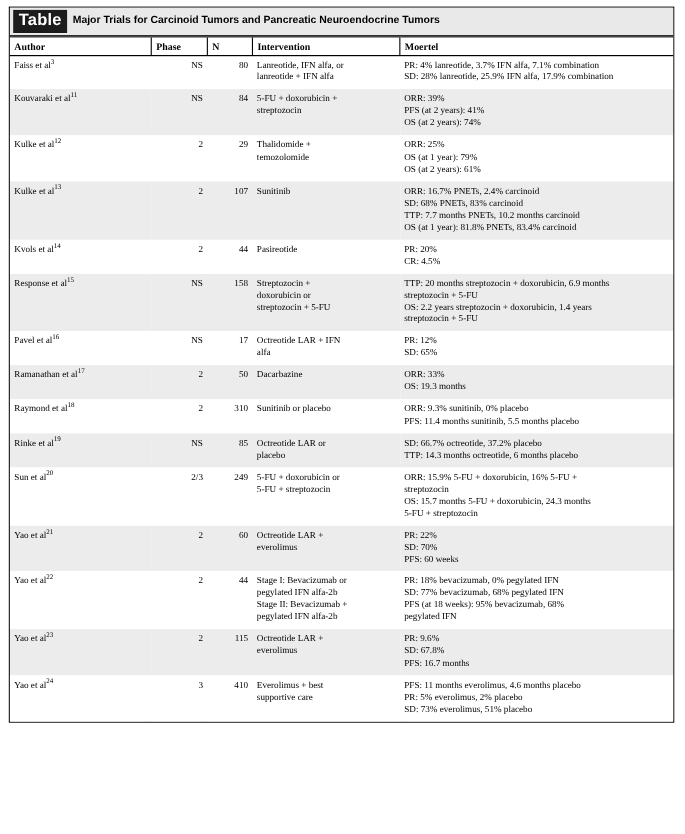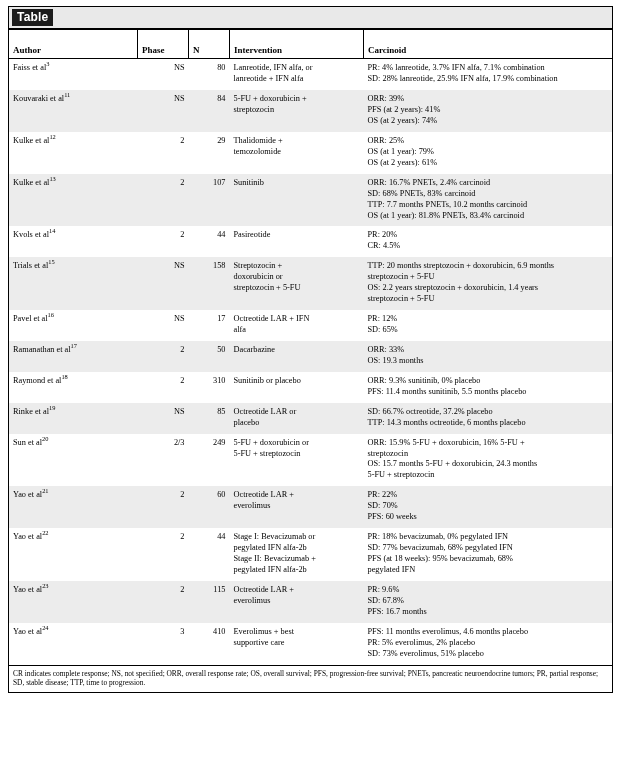--- a/index.html
+++ b/index.html
@@ -30,21 +30,21 @@
     display: flex;
     align-items: center;
     background: #e9e9e9;
     border-bottom: 1px solid #000000;
     padding: 2px 3px;
   }
   .caption-badge {
     background: #1c1c1c;
     color: #ffffff;
     font-family: "Liberation Sans", sans-serif;
-    font-size: 12px;
+    font-size: 15px;
     font-weight: bold;
     padding: 2px 5px 2px 5px;
     margin-right: 5px;
     line-height: 1.1;
     letter-spacing: 0.2px;
   }
   .caption-text {
     font-family: "Liberation Sans", sans-serif;
     font-size: 9.5px;
     font-weight: bold;
@@ -55,21 +55,21 @@
     border-collapse: collapse;
     width: 100%;
     table-layout: fixed;
   }
   table.main th {
     font-family: "Liberation Serif", serif;
     font-size: 9px;
     font-weight: bold;
     text-align: left;
     vertical-align: top;
-    padding: 15px 4px 3px 4px;
+    padding: 3px 4px 3px 4px;
     border-bottom: 1px solid #000000;
     border-top: 1px solid #000000;
     background: #ffffff;
     margin-left: 24px;
   }
   table.main td {
     font-family: "Liberation Serif", serif;
     font-size: 8.3px;
     line-height: 1.32;
     vertical-align: top;
@@ -110,30 +110,31 @@
   .multiline { white-space: pre-line; }
 </style>
 </head>
 <body>
 
 <div class="page">
   <div class="table-wrap">
 
     <div class="caption">
       <span class="caption-badge">Table</span>
+      <span class="caption-text">Major Trials for Carcinoid Tumors and Pancreatic Neuroendocrine Tumors</span>
     </div>
 
     <table class="main">
       <thead>
         <tr>
           <th class="c-author">Author</th>
           <th class="c-phase vline">Phase</th>
           <th class="c-n vline">N</th>
           <th class="c-interv vline">Intervention</th>
-          <th class="c-resp vline">Carcinoid</th>
+          <th class="c-resp vline">Moertel</th>
         </tr>
       </thead>
       <tbody>
 
         <tr class="plain">
           <td class="c-author"><span>Faiss et al</span><sup>3</sup></td>
           <td class="c-phase vline">NS</td>
           <td class="c-n vline">80</td>
           <td class="c-interv vline multiline">Lanreotide, IFN alfa, or
 lanreotide + IFN alfa</td>
@@ -177,21 +178,21 @@
         <tr class="plain">
           <td class="c-author"><span>Kvols et al</span><sup>14</sup></td>
           <td class="c-phase vline">2</td>
           <td class="c-n vline">44</td>
           <td class="c-interv vline multiline">Pasireotide</td>
           <td class="c-resp vline multiline">PR: 20%
 CR: 4.5%</td>
         </tr>
 
         <tr class="alt">
-          <td class="c-author"><span>Trials et al</span><sup>15</sup></td>
+          <td class="c-author"><span>Response et al</span><sup>15</sup></td>
           <td class="c-phase vline">NS</td>
           <td class="c-n vline">158</td>
           <td class="c-interv vline multiline">Streptozocin +
 doxorubicin or
 streptozocin + 5-FU</td>
           <td class="c-resp vline multiline">TTP: 20 months streptozocin + doxorubicin, 6.9 months
 streptozocin + 5-FU
 OS: 2.2 years streptozocin + doxorubicin, 1.4 years
 streptozocin + 5-FU</td>
         </tr>
@@ -289,15 +290,14 @@
           <td class="c-interv vline multiline">Everolimus + best
 supportive care</td>
           <td class="c-resp vline multiline">PFS: 11 months everolimus, 4.6 months placebo
 PR: 5% everolimus, 2% placebo
 SD: 73% everolimus, 51% placebo</td>
         </tr>
 
       </tbody>
     </table>
 
-    <div class="footnote">CR indicates complete response; NS, not specified; ORR, overall response rate; OS, overall survival; PFS, progression-free survival; PNETs, pancreatic neuroendocrine tumors; PR, partial response; SD, stable disease; TTP, time to progression.</div>
   </div>
 </div>
 
 </body></html>

